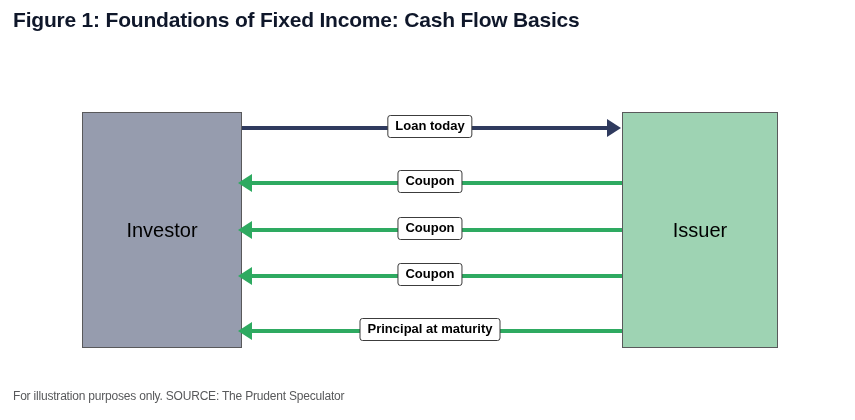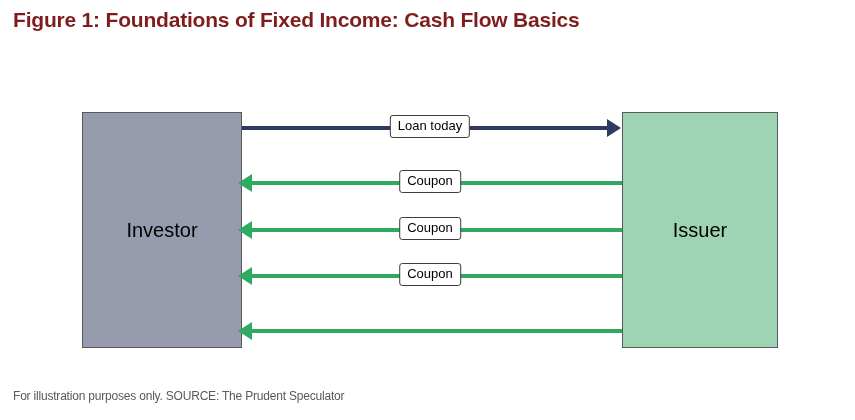--- a/index.html
+++ b/index.html
@@ -16,21 +16,21 @@
   }
 
   
   #figure-title {
     position: absolute;
     left: 13px;
     top: 8px;
     font-size: 21px;
     font-weight: bold;
     letter-spacing: -0.2px;
-    color: #7f1d1d;
+    color: #0f172a;
     white-space: nowrap;
   }
 
   
   #diagram {
     position: absolute;
     left: 0;
     top: 0;
     width: 855px;
     height: 420px;
@@ -103,20 +103,21 @@
     transform: translateX(-50%);
     box-sizing: border-box;
     background: #ffffff;
     border: 1px solid #3c3c3c;
     border-radius: 3px;
     padding: 2px 7px 3px 7px;
     font-size: 13px;
     line-height: 16px;
     color: #000000;
     white-space: nowrap;
+    font-weight: bold;
   }
 
   
   #footer-note {
     position: absolute;
     left: 13px;
     top: 389px;
     font-size: 12px;
     letter-spacing: -0.2px;
     color: #58595b;
@@ -158,17 +159,18 @@
 
   <div class="flow-row" style="top:263px;">
     <div class="flow-line green" style="left:252px; width:370px;"></div>
     <div class="arrow-head left" style="left:238px;"></div>
     <div class="flow-label" style="left:430px;">Coupon</div>
   </div>
 
   <div class="flow-row" style="top:318px;">
     <div class="flow-line green" style="left:252px; width:370px;"></div>
     <div class="arrow-head left" style="left:238px;"></div>
+    <div class="flow-label" style="left:430px;">Principal at maturity</div>
   </div>
 
 </div>
 
 <div id="footer-note">For illustration purposes only. SOURCE: The Prudent Speculator</div>
 
 </body></html>

